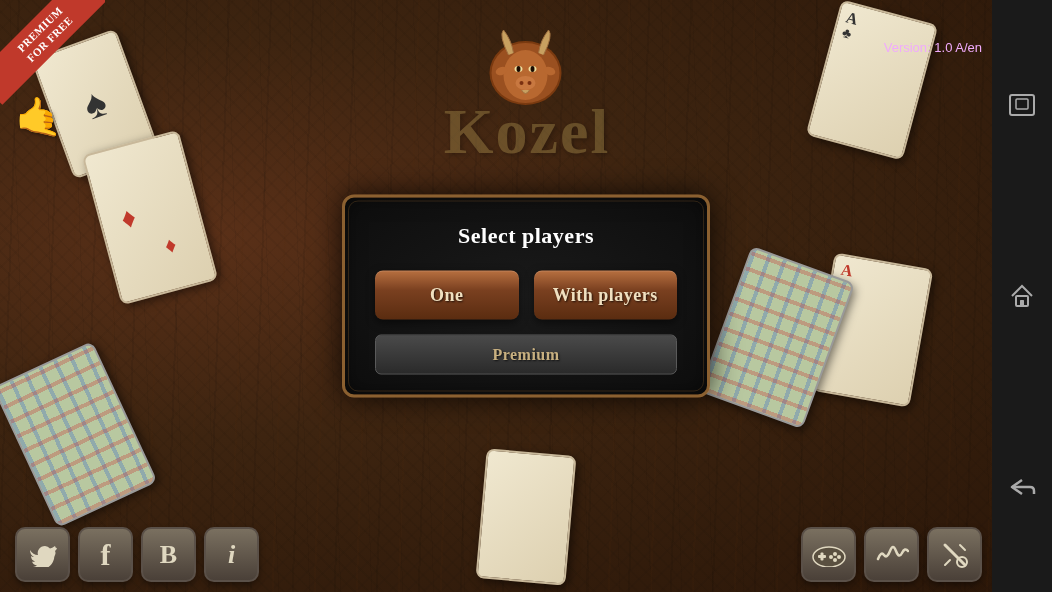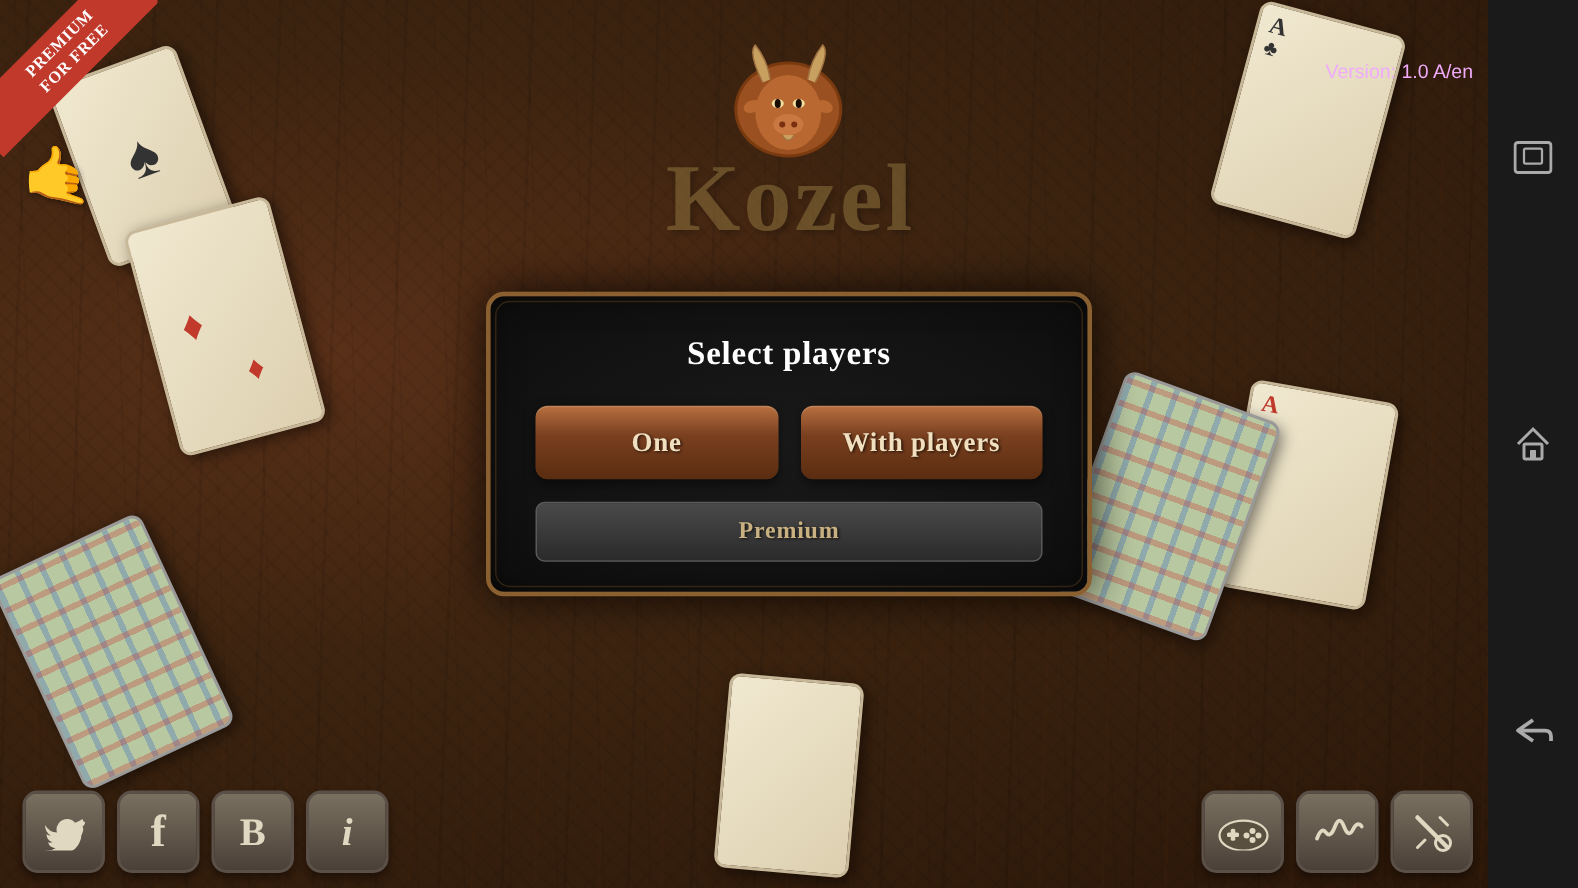--- a/index.html
+++ b/index.html
@@ -272,21 +272,21 @@
       font-family: 'Times New Roman', serif;
       opacity: 0.3;
     }
 
     
     #dialog {
       position: absolute;
       top: 50%;
       left: 50%;
       transform: translate(-50%, -50%);
-      width: 404px;
+      width: 368px;
       background: radial-gradient(ellipse at center, #1a1a1a 0%, #0d0d0d 100%);
       border: 3px solid #8b6030;
       border-radius: 12px;
       padding: 25px 30px 20px;
       z-index: 20;
       box-shadow: 0 0 30px rgba(0,0,0,0.8), inset 0 0 20px rgba(0,0,0,0.5);
     }
 
     #dialog::before {
       content: '';

